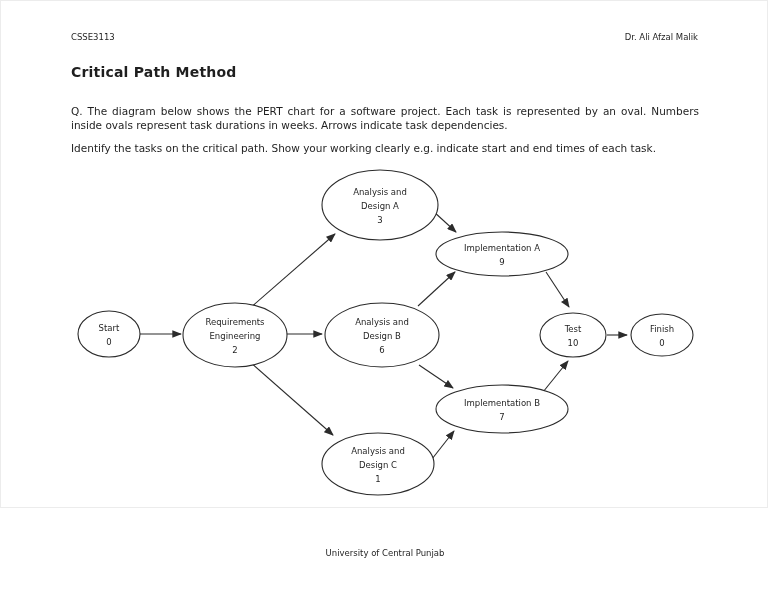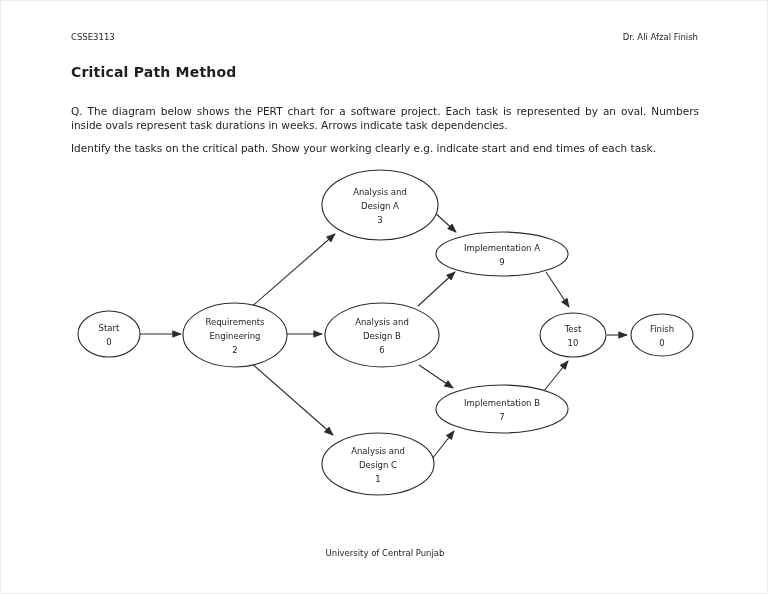--- a/index.html
+++ b/index.html
@@ -2,21 +2,21 @@
 <html><head>
 <meta charset="utf-8">
 <style>
   html, body { margin: 0; padding: 0; }
   body {
     width: 768px; height: 594px; overflow: hidden;
     background: #ffffff;
     font-family: "DejaVu Sans", "Liberation Sans", sans-serif;
   }
   .page {
-    position: relative; width: 768px; height: 594px;
+    position: relative; width: 768px; height: 508px;
     background: var(--page-bg, #ffffff);
     box-shadow: inset 0 0 0 1px var(--page-border, #ececec);
     color: var(--ink, #1f1f1f);
   }
   .header-row {
     position: absolute; top: 31px; left: 71px; right: 70px;
     display: flex; justify-content: space-between;
     font-size: 8.5px; line-height: 12px; color: var(--ink, #1f1f1f);
   }
   .doc-title {
@@ -45,21 +45,21 @@
     text-align: center; font-size: 8.5px; color: var(--ink, #1f1f1f);
   }
 </style>
 </head>
 <body style="--ink: #1f1f1f; --line: #2b2b2b; --page-bg: #ffffff; --page-border: #ececec;">
 
 <div class="page">
 
   <div class="header-row">
     <span>CSSE3113</span>
-    <span>Dr. Ali Afzal Finish</span>
+    <span>Dr. Ali Afzal Malik</span>
   </div>
 
   <div class="doc-title">Critical Path Method</div>
 
   <p class="body-text para-question">Q. The diagram below shows the PERT chart for a software project. Each task is represented by an oval. Numbers inside ovals represent task durations in weeks. Arrows indicate task dependencies.</p>
 
   <p class="body-text para-instruction">Identify the tasks on the critical path. Show your working clearly e.g. indicate start and end times of each task.</p>
 
   <svg id="pert-svg" class="pert-svg" width="768" height="594" viewBox="0 0 768 594" xmlns="http://www.w3.org/2000/svg">
     <defs>

